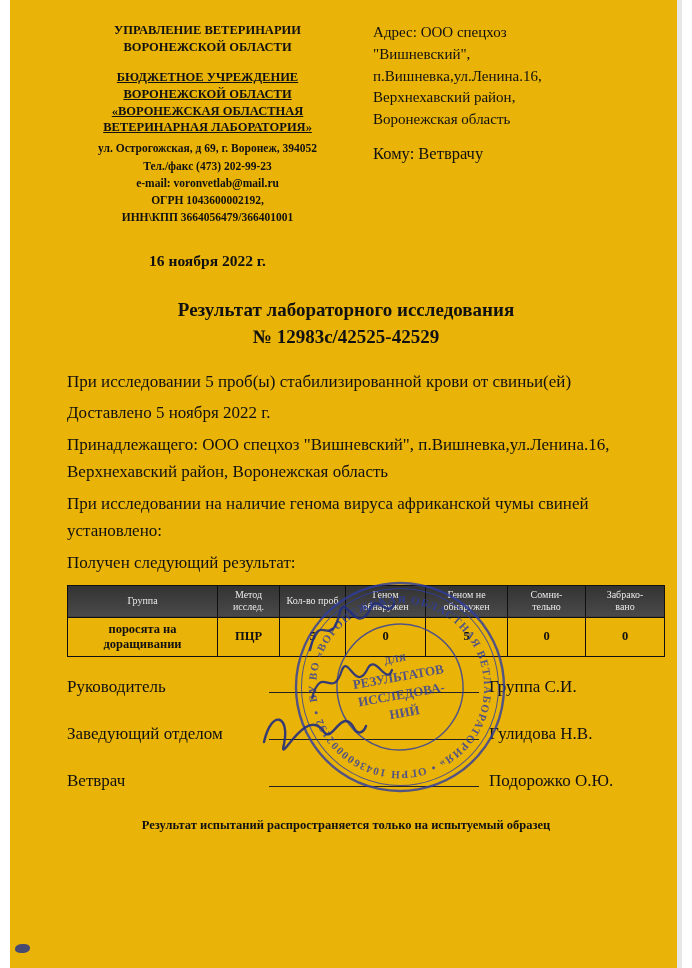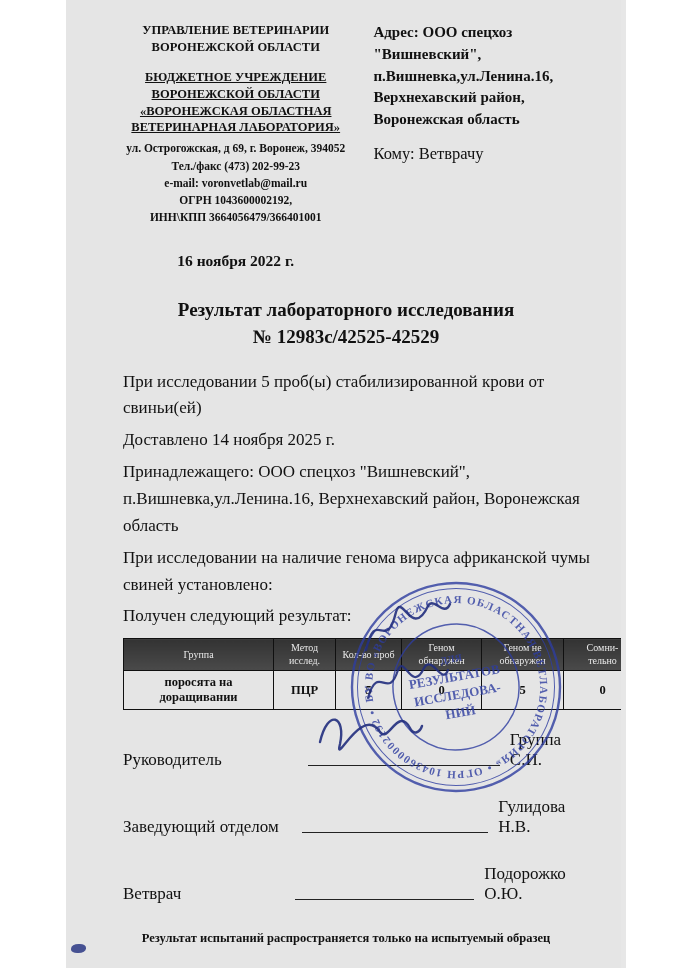--- a/index.html
+++ b/index.html
@@ -1,31 +1,31 @@
 <!DOCTYPE html>
 <html lang="ru"><head>
 <meta charset="utf-8">
 <style>
   * { margin:0; padding:0; box-sizing:border-box; }
   html,body { background:#ffffff; }
   body { font-family:"Liberation Serif", serif; color:#111; }
-  .page { position:relative; width:560px; height:968px; background:#e5e5e5; overflow:hidden; margin:0 auto; }
+  .page { position:relative; width:672px; height:968px; background:#eab308; overflow:hidden; margin:0 auto; }
   .scan-edge { position:absolute; right:0; top:0; width:5px; height:100%; background:#e7e7e7; }
   .corner-mark { position:absolute; left:5px; top:944px; width:15px; height:9px; background:#2a3784; border-radius:50% 40% 50% 40%; opacity:.85; }
 
   
   .letterhead { display:flex; padding:22px 26px 0 58px; }
   .lh-left { width:288px; text-align:center; }
   .lh-right { width:292px; margin-left:26px; }
   .lh-dept, .lh-inst { font-weight:bold; font-size:12.5px; line-height:1.35; white-space:pre-line; }
   .lh-inst { margin-top:13px;text-decoration:underline; }
   .lh-contact { font-weight:bold; font-size:11.5px; line-height:1.5; }
   .lh-contact.first { margin-top:4px; }
   .lh-date { font-weight:bold; font-size:15.5px; margin-top:25px; }
-  .rcpt-addr { font-weight:bold; font-size:15px; line-height:1.45; white-space:pre-line; }
+  .rcpt-addr { font-weight:normal; font-size:15px; line-height:1.45; white-space:pre-line; }
   .vetstation { margin-top:17px; text-align:center; color:#1e2f96; font-weight:bold; font-size:17.5px; letter-spacing:4px; }
   .komu { margin-top:13px; font-size:16.5px; }
 
   
   .doc-title { text-align:center; font-weight:bold; font-size:19px; margin-top:26px; line-height:1.45; }
 
   
   .doc-body { margin:18px 36px 0 57px; font-size:17px; line-height:1.58; }
   .doc-body p { margin-bottom:5px; }
 
@@ -86,21 +86,21 @@
     </div>
   </div>
 
   <div class="doc-title">
     <p>Результат лабораторного исследования</p>
     <p>№ 12983с/42525-42529</p>
   </div>
 
   <div class="doc-body">
     <p>При исследовании 5 проб(ы) стабилизированной крови от свиньи(ей)</p>
-    <p>Доставлено 14 ноября 2025 г.</p>
+    <p>Доставлено 5 ноября 2022 г.</p>
     <p>Принадлежащего: ООО спецхоз "Вишневский", п.Вишневка,ул.Ленина.16, Верхнехавский район, Воронежская область</p>
     <p>При исследовании на наличие генома вируса африканской чумы свиней установлено:</p>
     <p>Получен следующий результат:</p>
   </div>
 
   <table class="results-table">
     <colgroup>
       <col style="width:150px">
         <col style="width:62px">
         <col style="width:66px">

